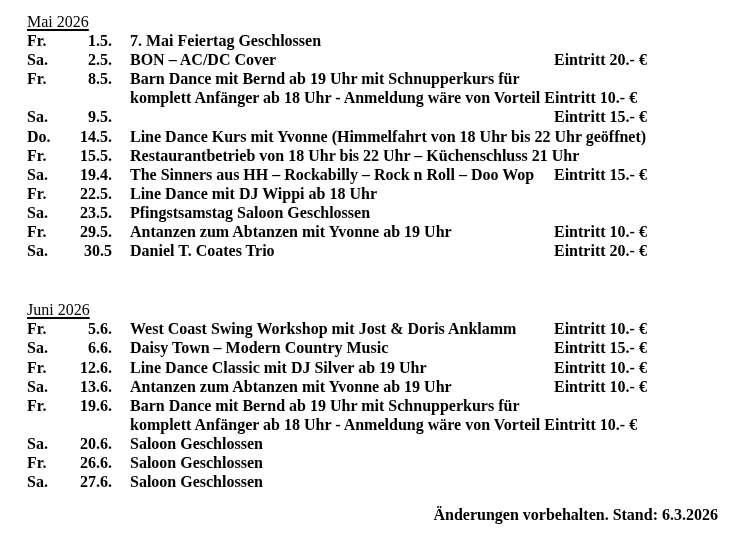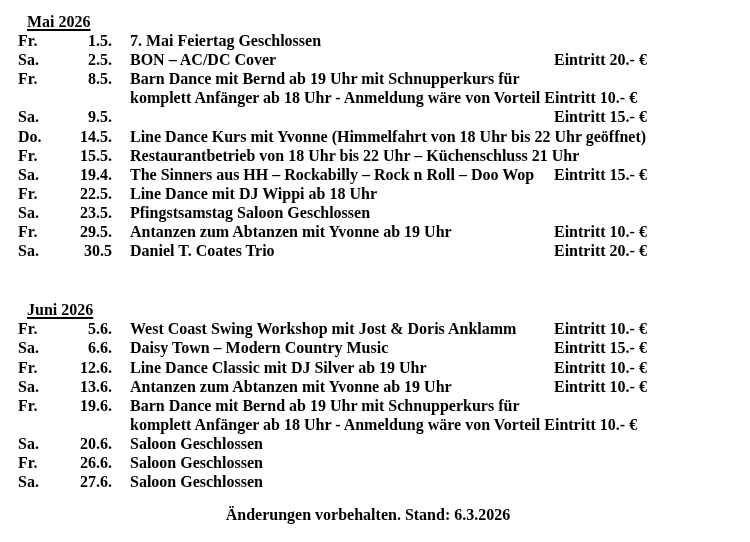--- a/index.html
+++ b/index.html
@@ -18,36 +18,36 @@
     overflow: hidden;
   }
   .doc {
     position: relative;
     padding-top: 12px;
     width: 750px;
   }
   .month-title {
     margin: 0 15px 0 27px;
     font-size: 16px;
-    font-weight: bold;
+    font-weight: normal;
     text-decoration: underline;
     text-decoration-thickness: 1.5px;
     text-underline-offset: 2px;
     line-height: 19.1px;
   }
   .month + .month {
     margin-top: 40px;
   }
   .row {
     position: relative;
     min-height: 19.1px;
   }
   .day {
     position: absolute;
-    left: 18px;
+    left: 27px;
     top: 0;
     white-space: nowrap;
   }
   .date {
     position: absolute;
     left: 70px;
     top: 0;
     width: 42px;
     text-align: right;
     white-space: nowrap;
@@ -59,22 +59,22 @@
     white-space: nowrap;
   }
   .price {
     position: absolute;
     left: 554px;
     top: 0;
     white-space: nowrap;
   }
   .footer {
     margin-top: 14px;
-    padding-right: 14px;
-    text-align: center;
+    padding-right: 32px;
+    text-align: right;
     white-space: nowrap;
   }
 </style>
 </head>
 <body>
 
 <div class="doc">
   <div id="months">
   <section class="month">
     <h2 class="month-title">Mai 2026</h2>

